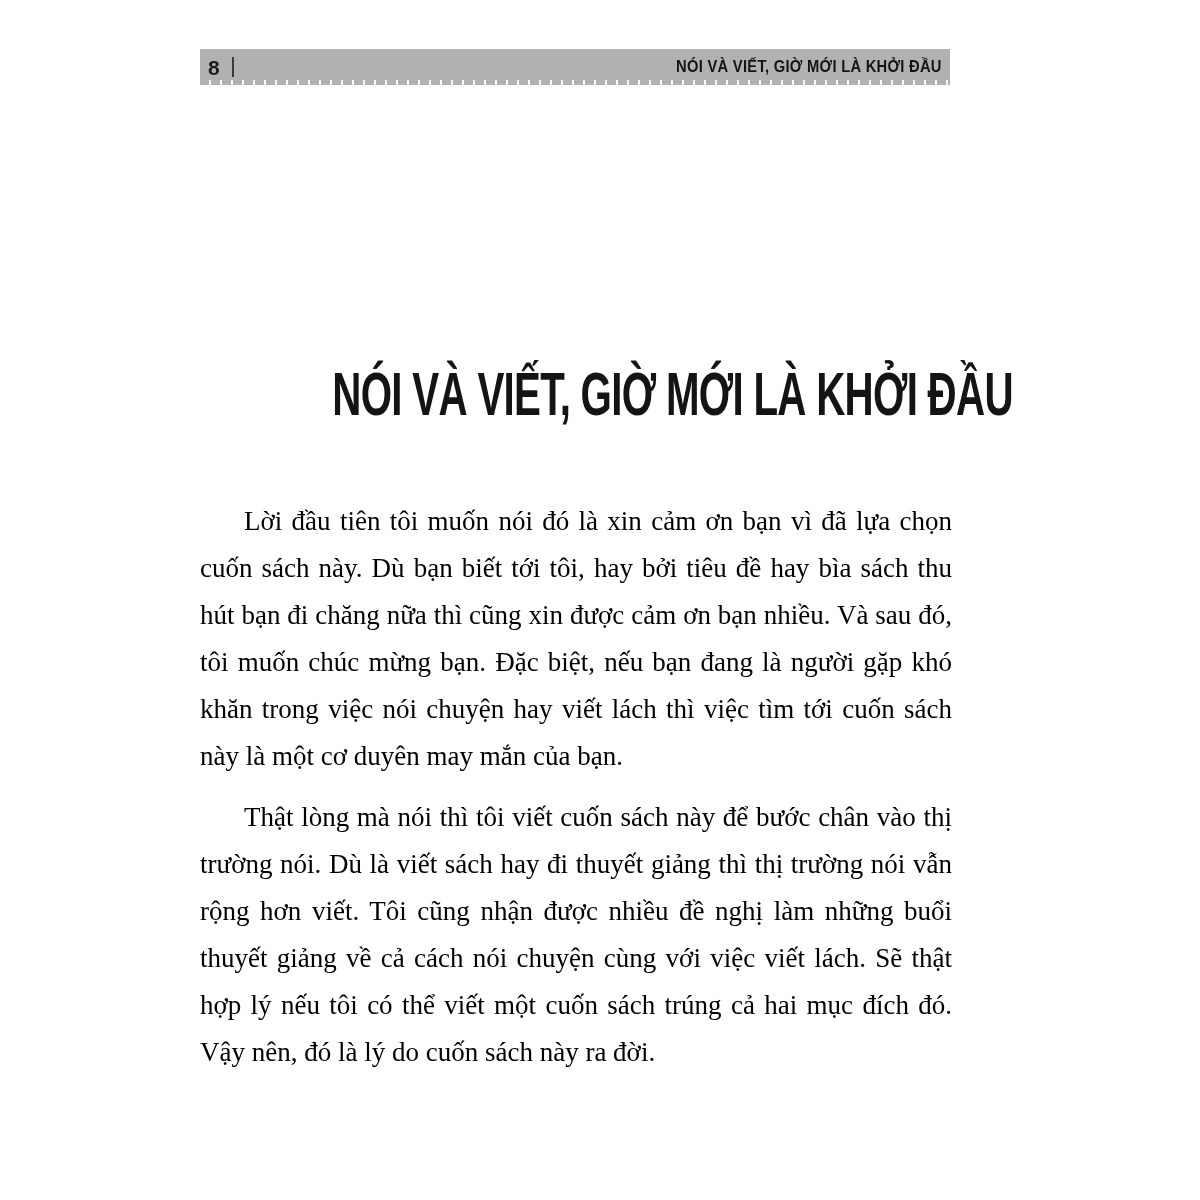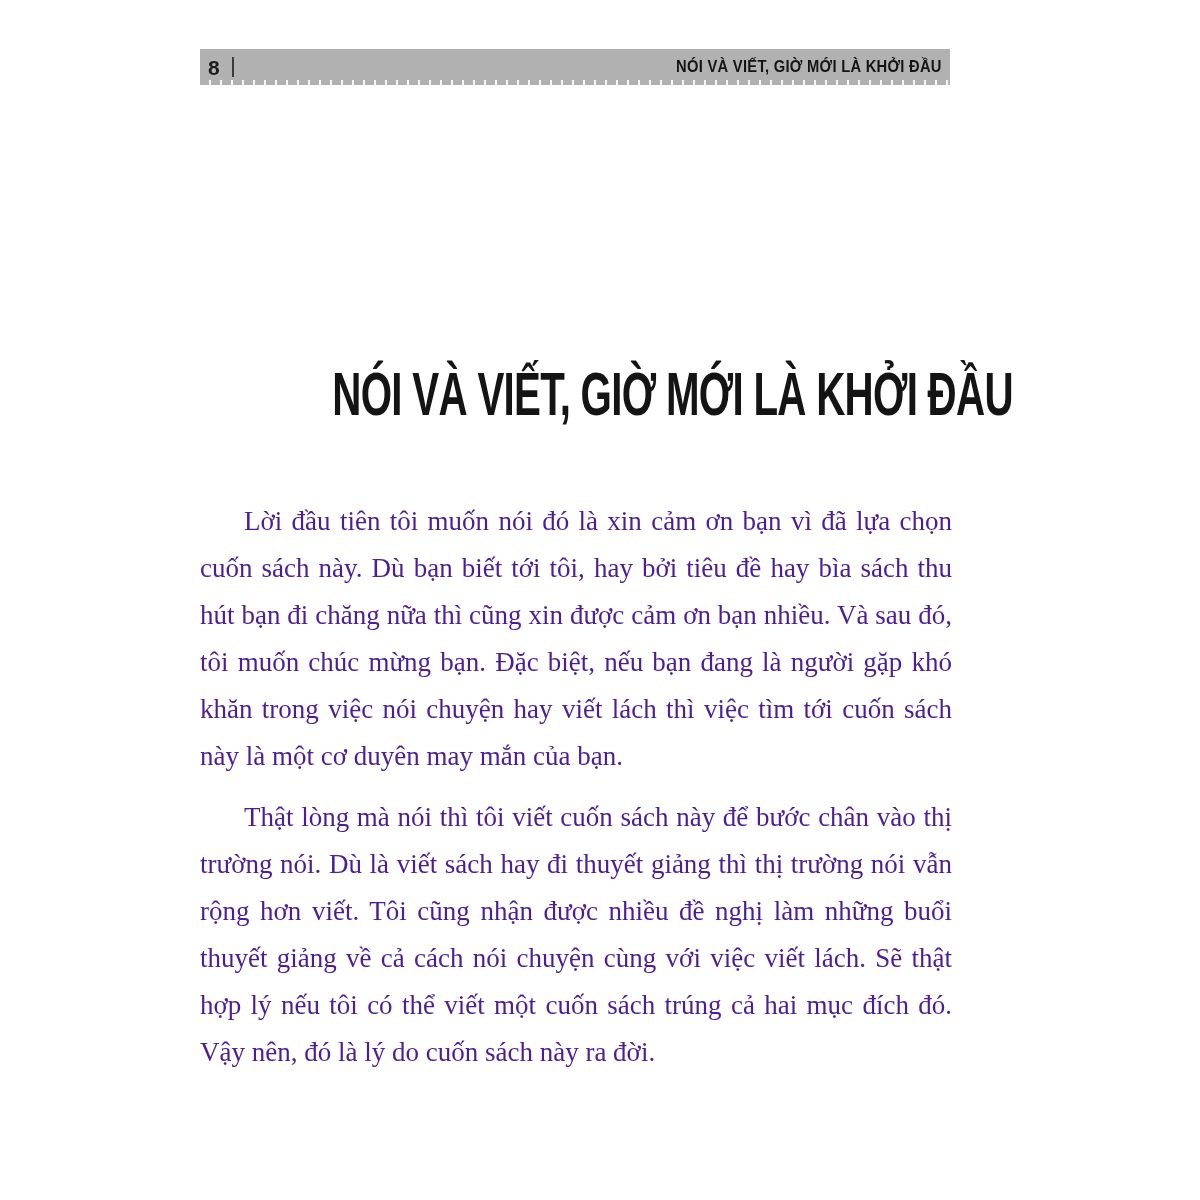--- a/index.html
+++ b/index.html
@@ -90,21 +90,21 @@
 
   
   .body-text {
     position: absolute;
     left: 200px;
     top: 498px;
     width: 752px;
     font-family: "Liberation Serif", serif;
     font-size: 27px;
     line-height: 47px;
-    color: #4c1d95;
+    color: #000000;
     text-align: justify;
   }
   .body-text p {
     margin: 0 0 14px 0;
     text-indent: 44px;
   }
 </style>
 </head>
 <body>
 

